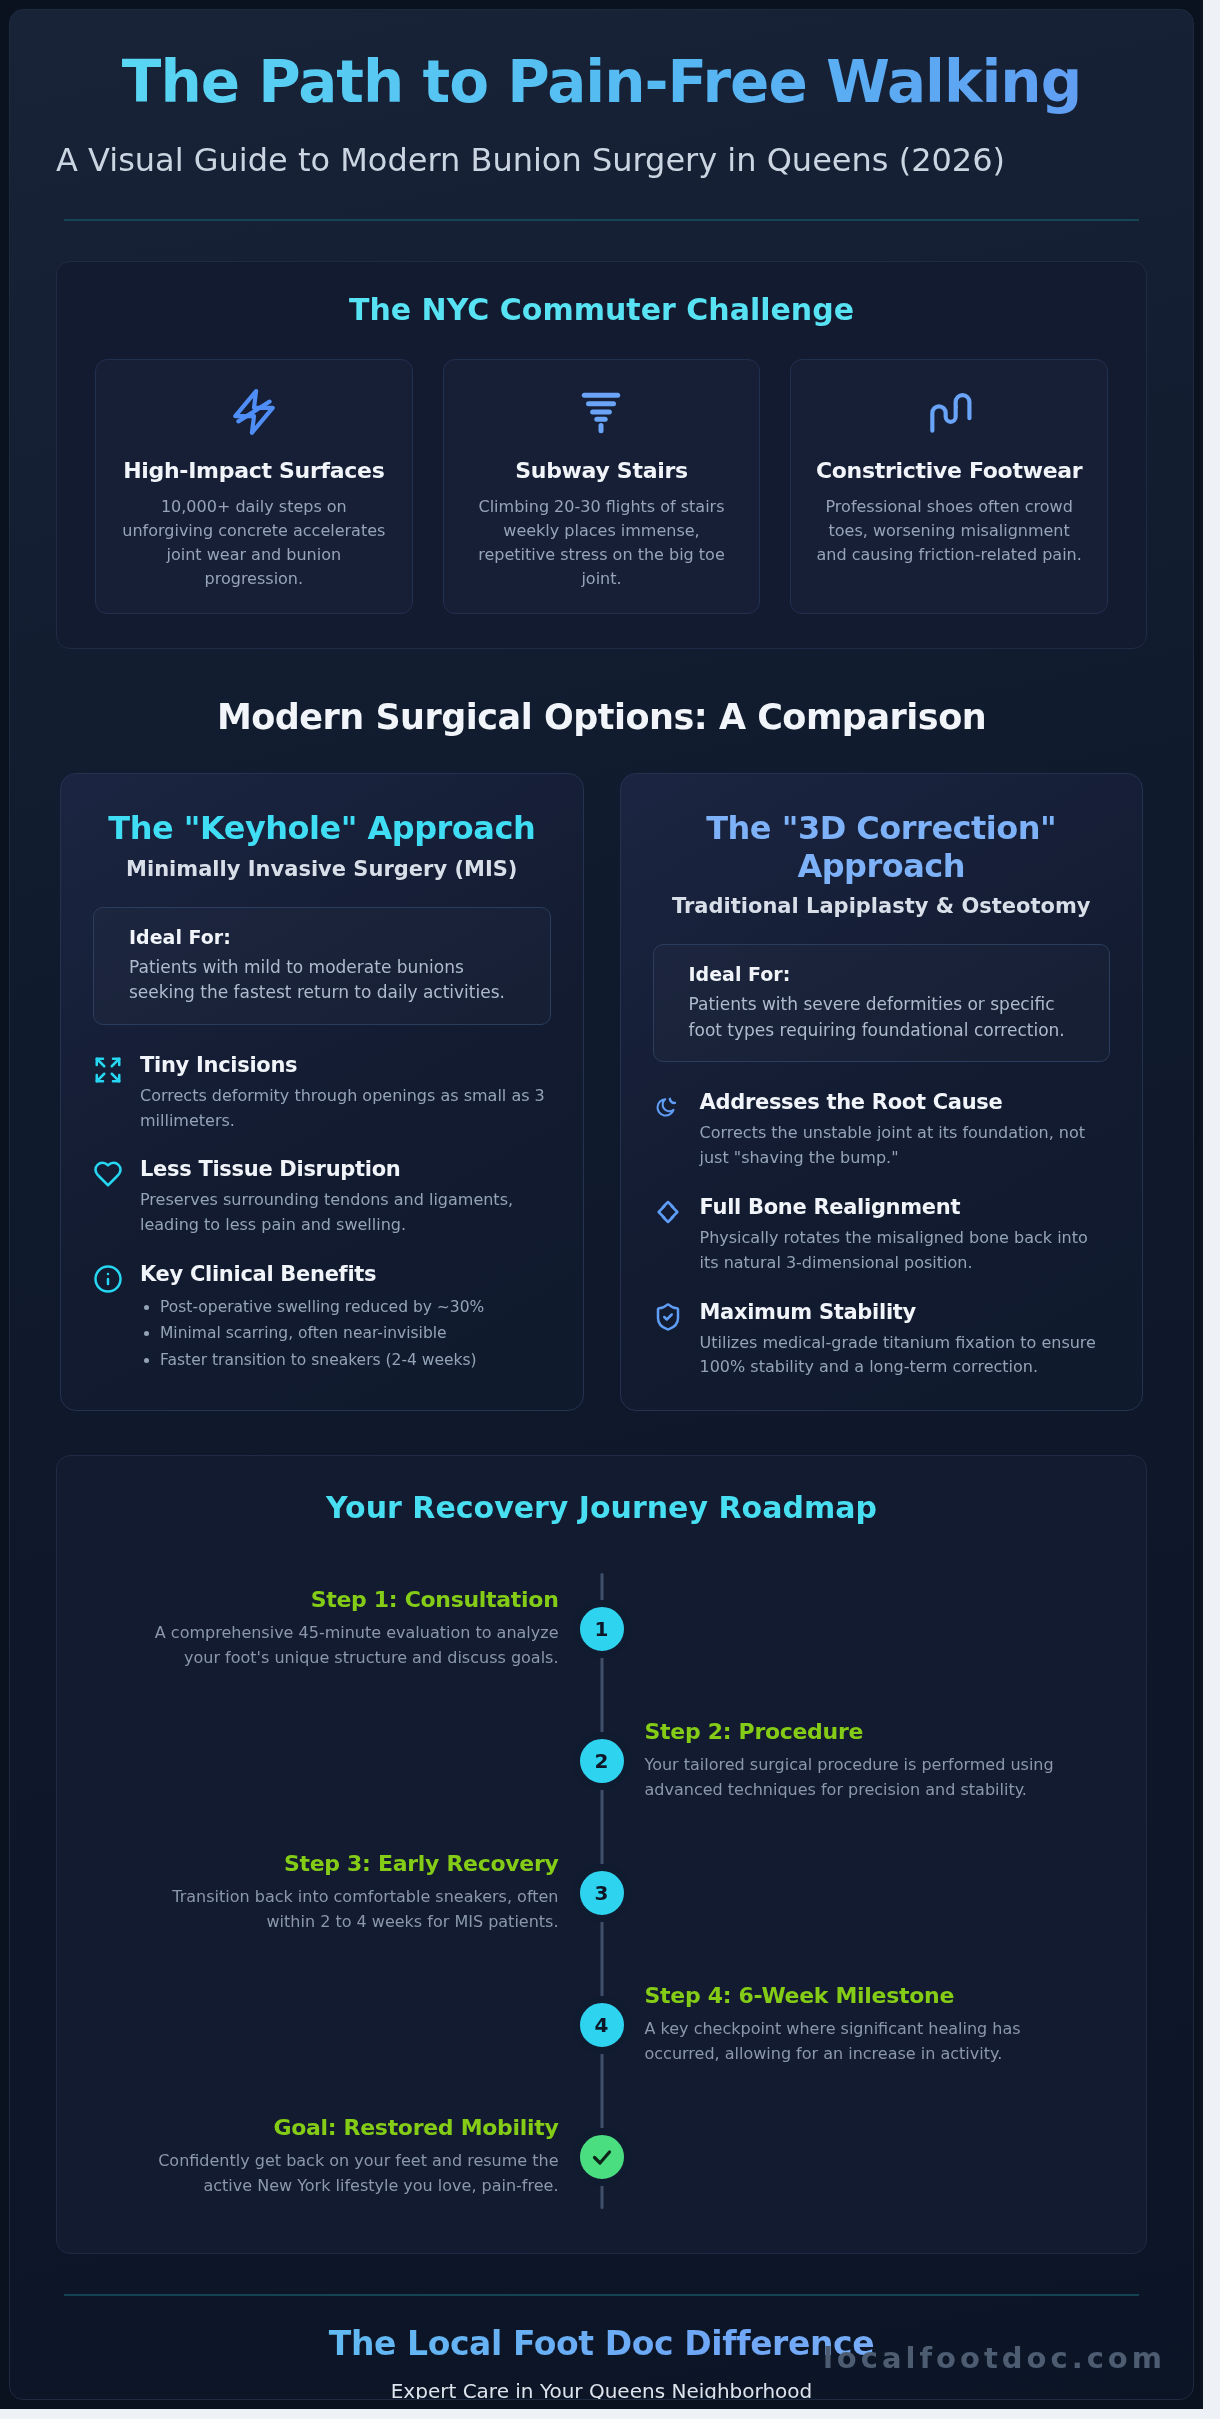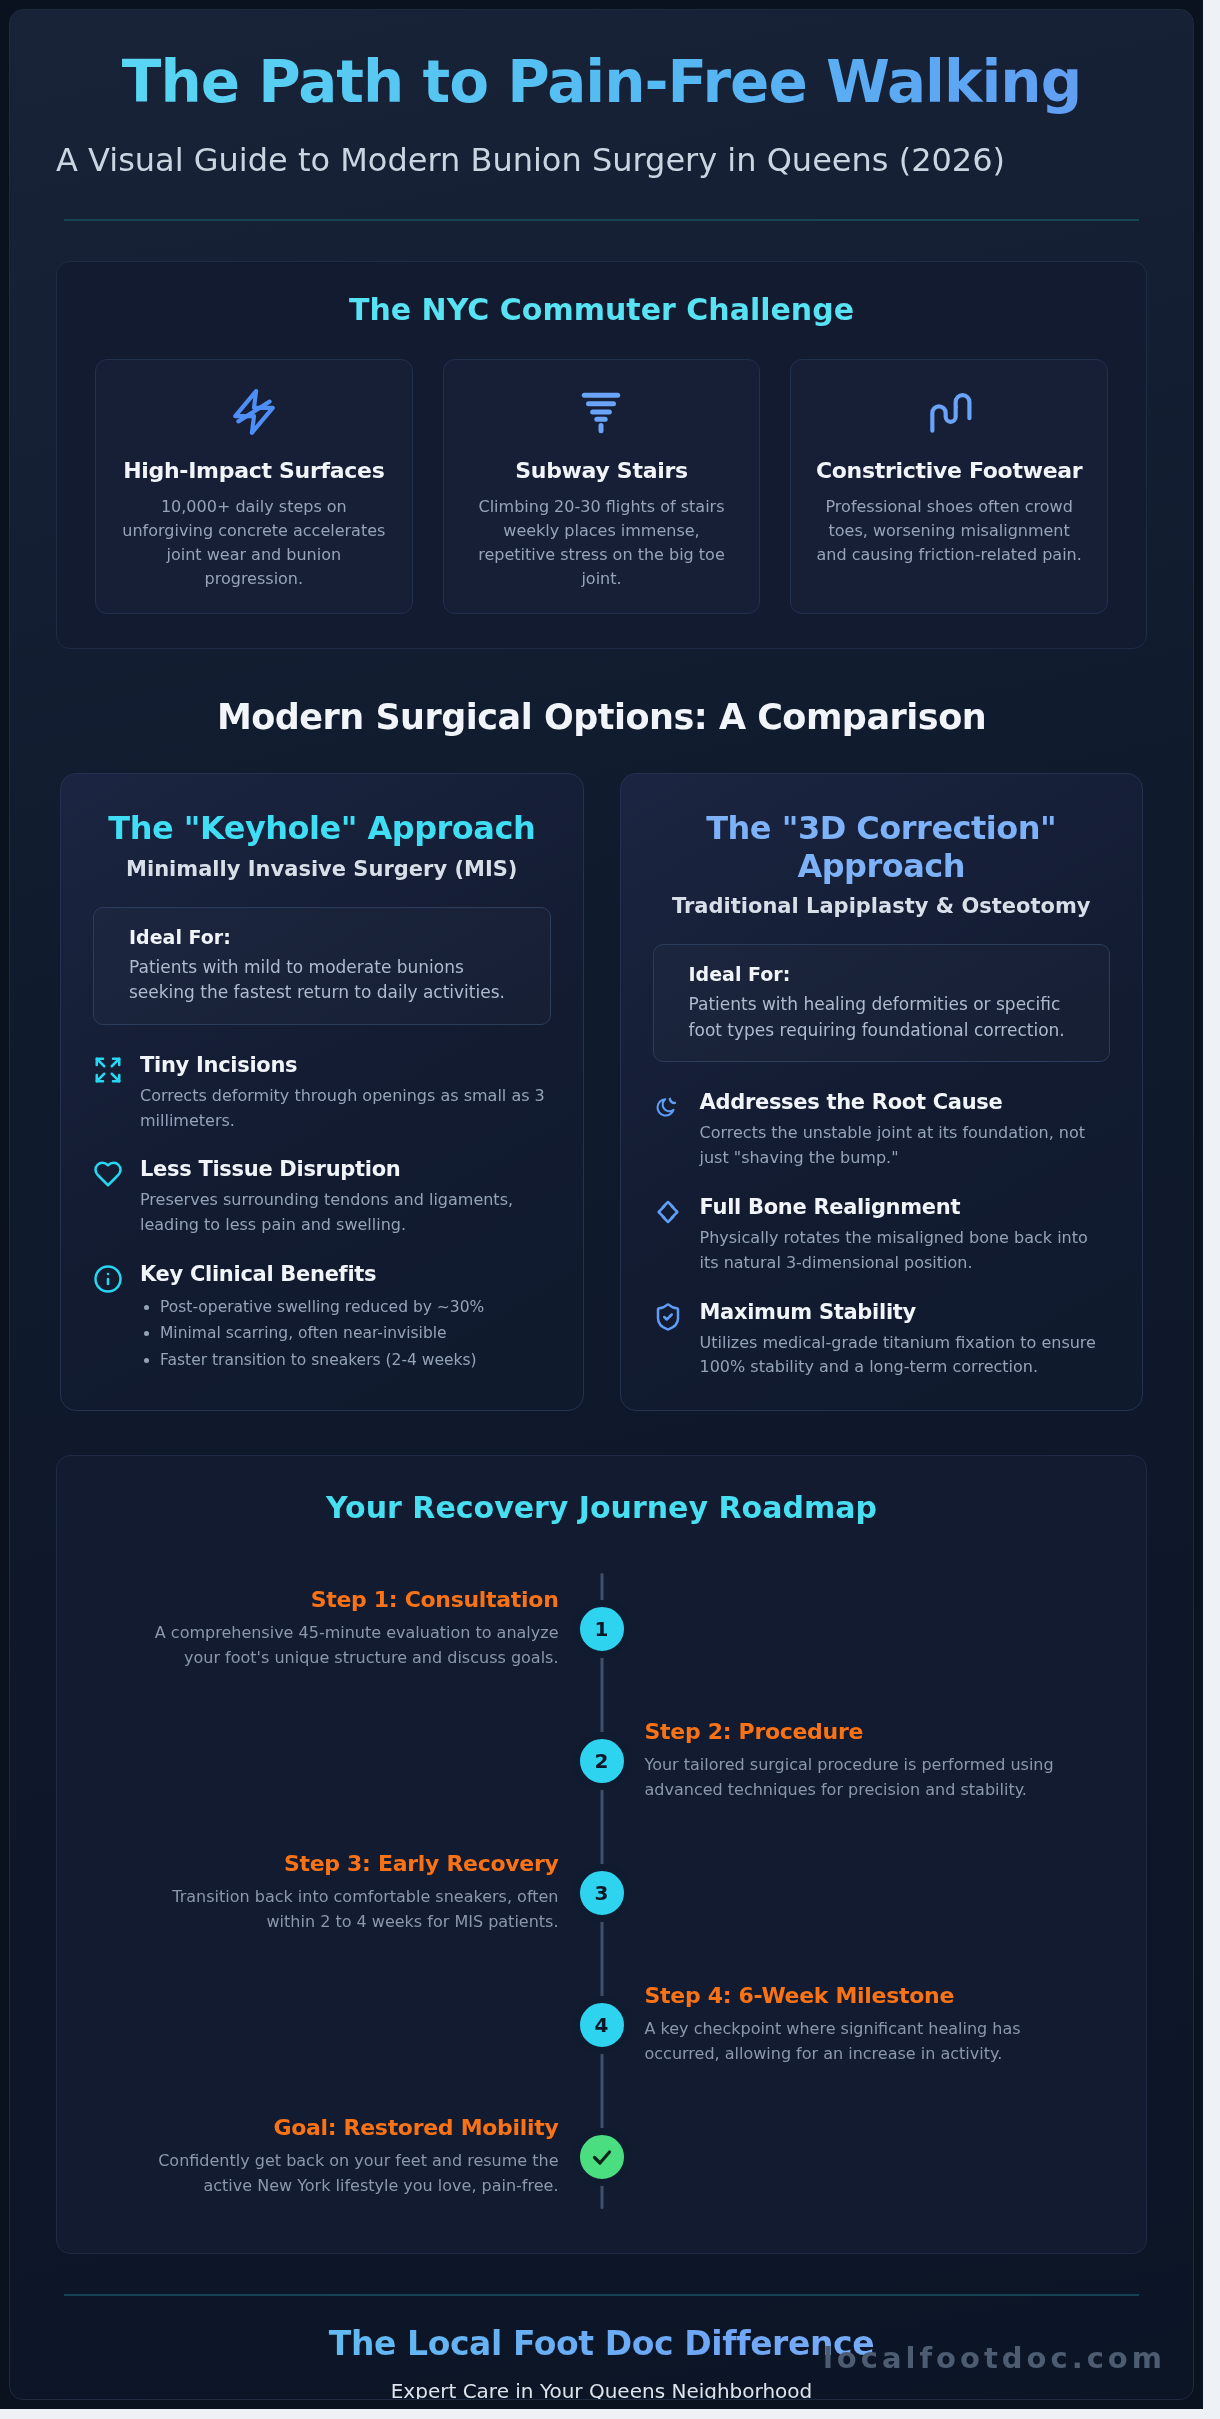--- a/index.html
+++ b/index.html
@@ -81,21 +81,21 @@
   .roadmap { margin-top:44px; padding:34px 28px 34px; }
   .roadmap-heading { text-align:center; font-size:30px; color:#49dff2; font-weight:bold; margin-bottom:42px; }
   .timeline { position:relative; }
   .timeline::before {
     content:""; position:absolute; left:50%; top:6px; bottom:10px; width:3px;
     background:#40506a; transform:translateX(-50%); border-radius:2px;
   }
   .trow { display:grid; grid-template-columns:1fr 62px 1fr; align-items:center; min-height:124px; margin-bottom:8px; position:relative; }
   .trow .cell-l { text-align:right; padding-left:46px; padding-right:12px; }
   .trow .cell-r { text-align:left; padding-right:20px; padding-left:12px; }
-  .trow h4 { font-size:22px; color:#f97316; margin-bottom:9px; letter-spacing:-.3px; }
+  .trow h4 { font-size:22px; color:#84cc16; margin-bottom:9px; letter-spacing:-.3px; }
   .trow p { font-size:16px; color:#8b98ac; line-height:1.55; }
   .node {
     width:44px; height:44px; border-radius:50%;
     background:#2ed4ef; color:#0d1728; font-weight:bold; font-size:20px;
     display:flex; align-items:center; justify-content:center;
     margin:0 auto; border:7px solid #101b30; box-sizing:content-box;
   }
   .node.green { background:#4ade80; }
   .node svg { width:26px; height:26px; color:#0d1f2b; }
 
@@ -222,21 +222,21 @@
             </ul>
           </div>
         </div>
       </section>
 
       <section class="comp-card">
         <h3 class="comp-title blue">The "3D Correction" Approach</h3>
         <div class="comp-sub">Traditional Lapiplasty &amp; Osteotomy</div>
         <div class="ideal">
           <b>Ideal For:</b>
-          <p>Patients with healing deformities or specific foot types requiring foundational correction.</p>
+          <p>Patients with severe deformities or specific foot types requiring foundational correction.</p>
         </div>
 
         <div class="feat">
           <span class="ficn blue-ic">
             <svg viewBox="0 0 24 24" fill="none" stroke="currentColor" stroke-width="2" stroke-linecap="round" stroke-linejoin="round">
               <path d="M17.5 14.5A8 8 0 1 1 9.5 4a6.2 6.2 0 0 0 8 10.5Z" transform="scale(0.82) translate(2.5,3)"></path>
               <path d="M13.5 5.5a3.5 3.5 0 0 0 4 3.2"></path>
             </svg>
           </span>
           <div>

